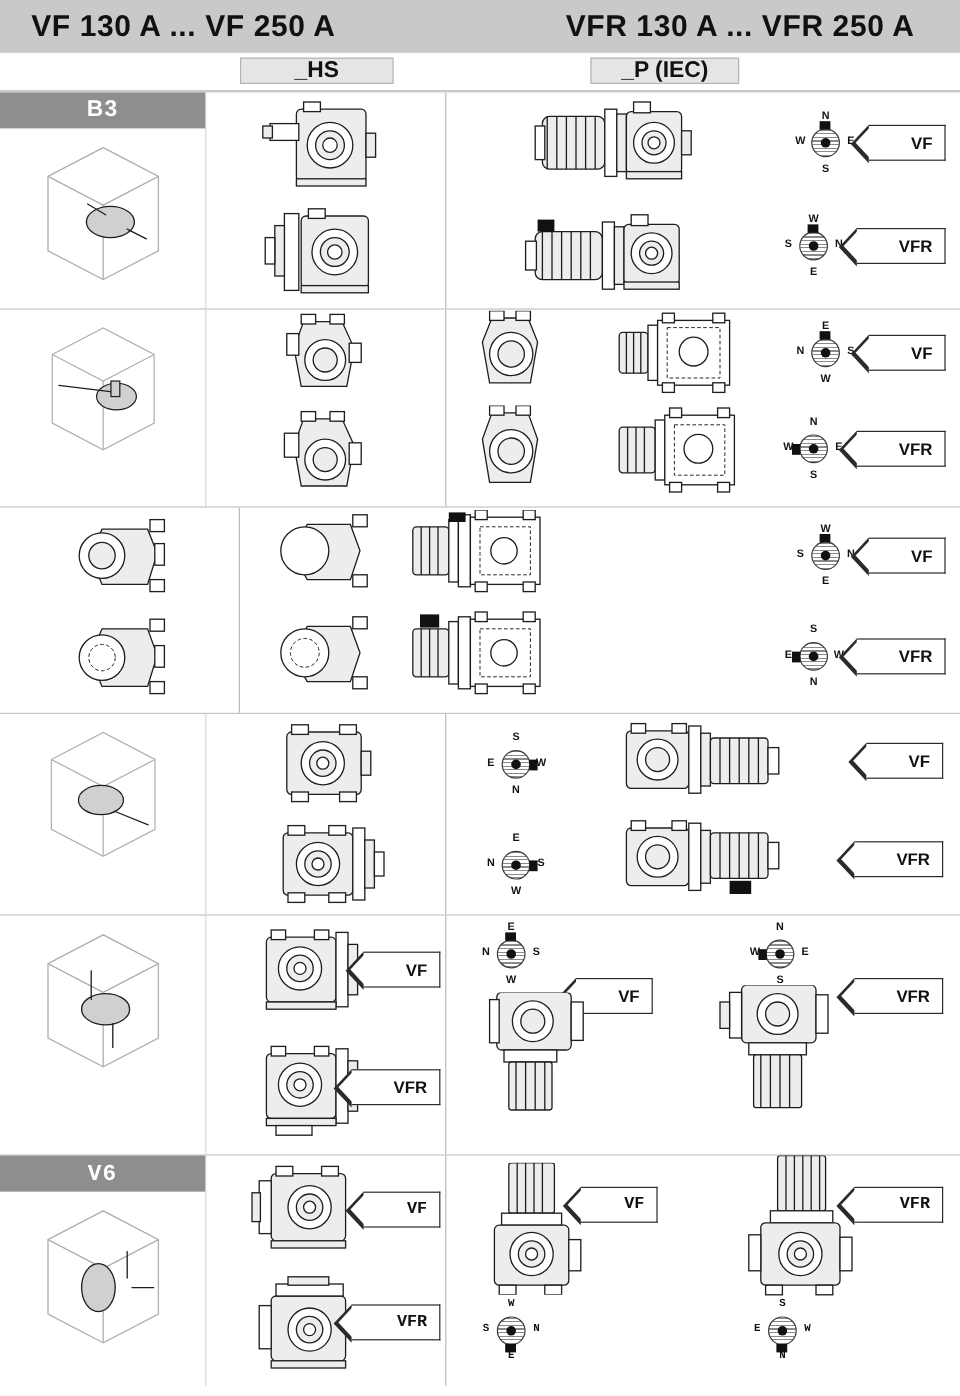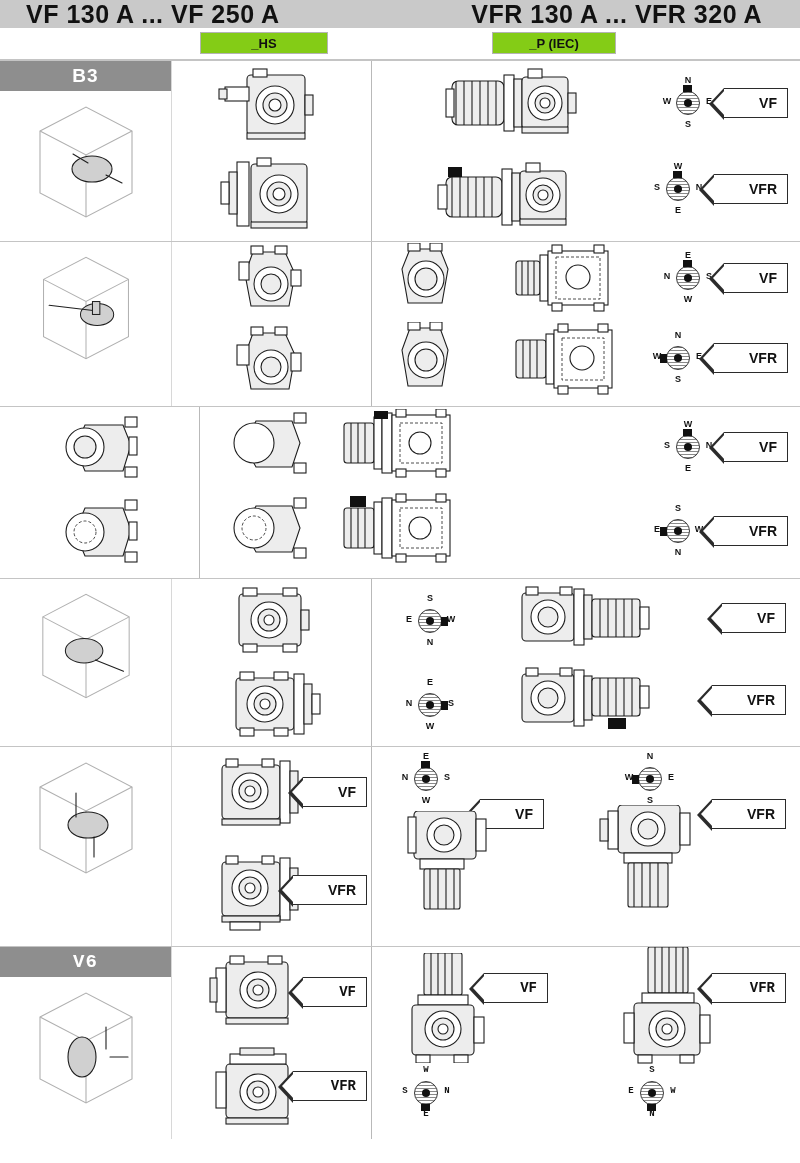--- a/index.html
+++ b/index.html
@@ -10,21 +10,21 @@
     background: #ffffff;
     font-family: "Liberation Sans", sans-serif;
     color: #1a1a1a;
     position: relative;
     overflow: hidden;
   }
 
   
   .page-header {
     display: flex;
-    height: 28px;
+    height: 44px;
     background: #c9c9c9;
     align-items: stretch;
     gap: 41px;
   }
   .page-header .htitle {
     flex: 1;
     display: flex;
     align-items: center;
     justify-content: center;
     font-size: 25px;
@@ -37,26 +37,26 @@
   
   .sub-header {
     position: relative;
     height: 32px;
     border-bottom: 1px solid #c4c4c4;
   }
   .tagbox {
     position: absolute;
     top: 4px;
     height: 22px;
-    background: #84cc16;
+    background: #e5e5e5;
     border: 1px solid #b4b4b4;
     display: flex;
     align-items: center;
     justify-content: center;
-    font-size: 13px;
+    font-size: 19px;
     font-weight: bold;
     color: #111;
   }
   .tagbox.hs { left: 200px; width: 128px; }
   .tagbox.p  { left: 492px; width: 124px; }
 
   
   .row {
     position: relative;
     border-top: 1px solid #c4c4c4;
@@ -203,21 +203,21 @@
   .filll { fill: #ededed; stroke: #1e1e1e; stroke-width: 1.1; }
   .fillw { fill: #ffffff; stroke: #1e1e1e; stroke-width: 1.1; }
   .fillk { fill: #111111; stroke: none; }
   .cubeline { fill: none; stroke: #b0b0b0; stroke-width: 1.1; }
 </style>
 </head>
 <body>
 
 <div class="page-header">
   <div class="htitle left">VF 130 A ... VF 250 A</div>
-  <div class="htitle">VFR 130 A ... VFR 320 A</div>
+  <div class="htitle">VFR 130 A ... VFR 250 A</div>
 </div>
 
 <div class="sub-header">
   <div class="tagbox hs">_HS</div>
   <div class="tagbox p">_P (IEC)</div>
 </div>
 
 <div class="row" style="height:181px;">
   <div class="col-left">
     <div class="pos-label">B3</div>

